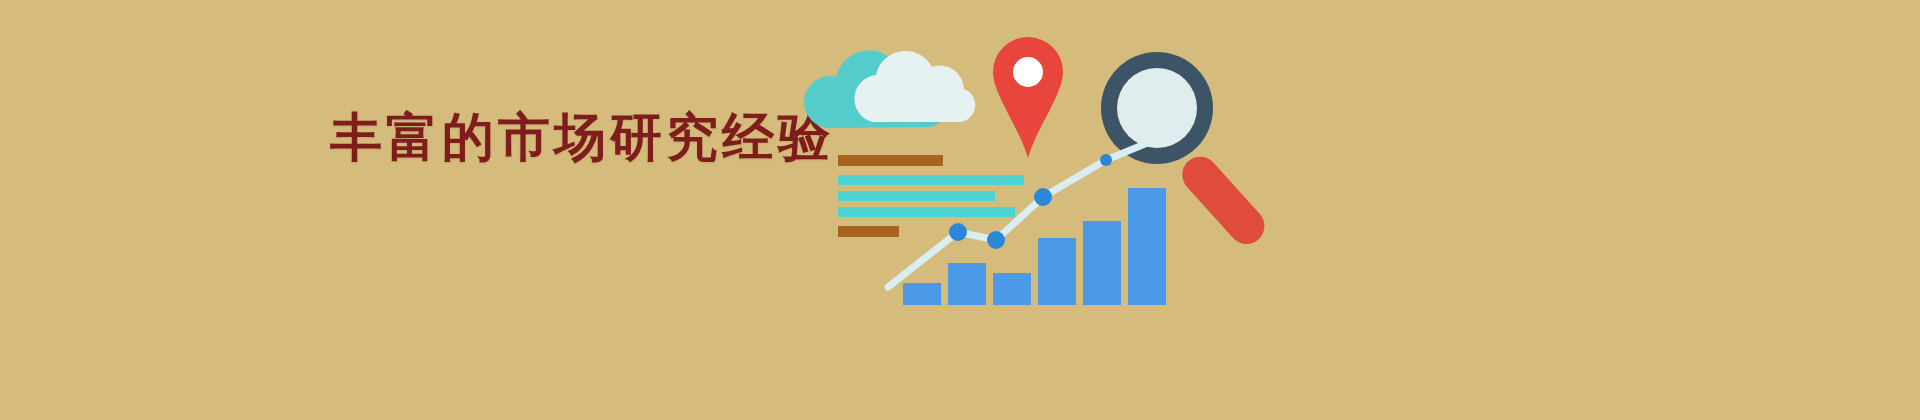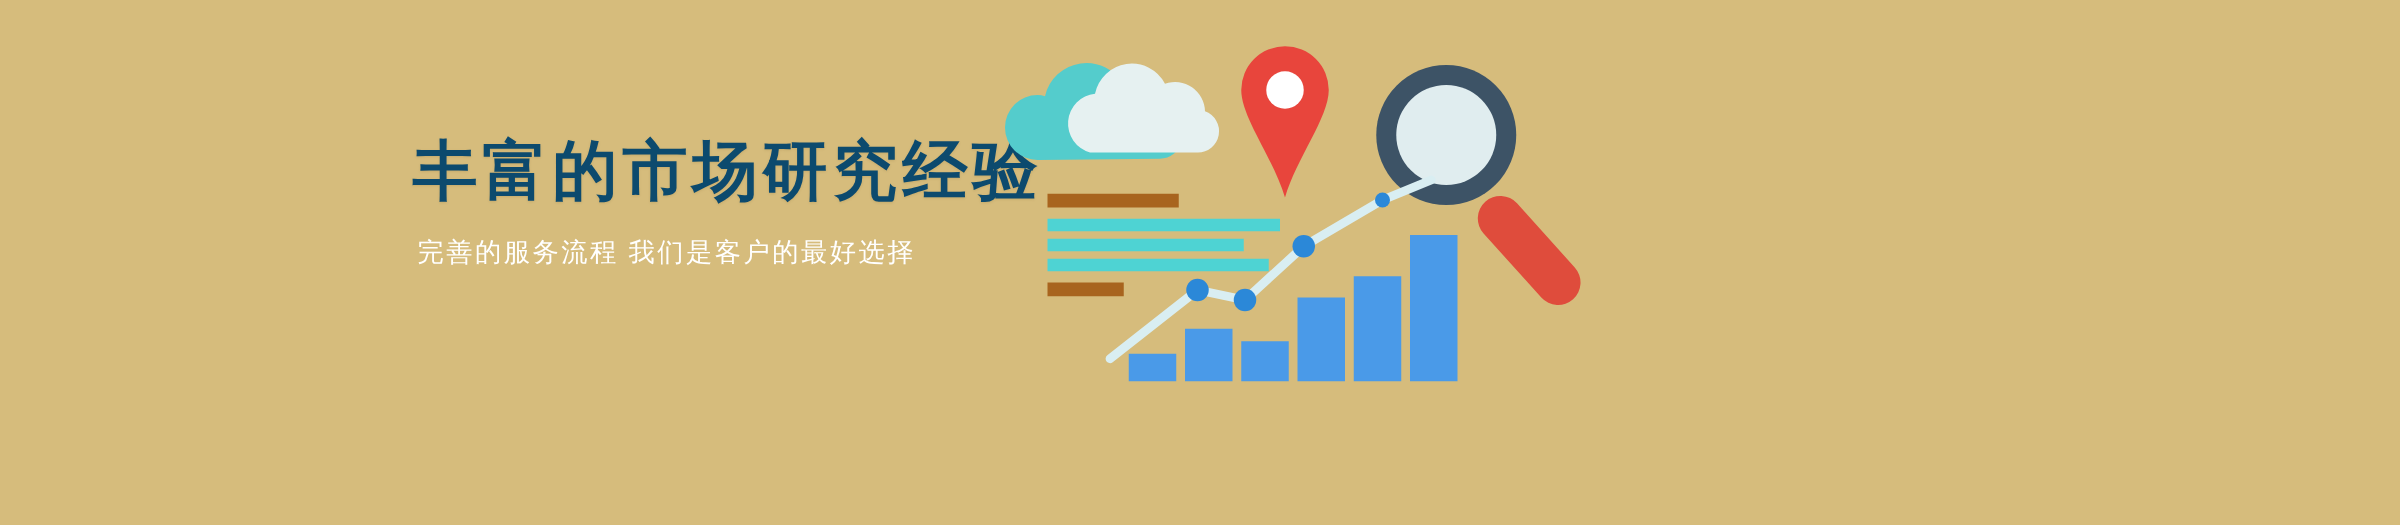--- a/index.html
+++ b/index.html
@@ -18,21 +18,21 @@
   
   .text-block{
     position:absolute;
     left:330px;
     top:108px;
     width:560px;
   }
   .headline{
     font-size:52px;
     font-weight:bold;
-    color:#0c4a6e;
+    color:#7f1d1d;
     letter-spacing:4px;
     line-height:1.15;
     white-space:nowrap;
     margin:0;
     text-shadow:0 1px 2px rgba(120,95,40,.18);
   }
   .subtitle{
     font-size:21px;
     font-weight:normal;
     color:#ffffff;
@@ -51,21 +51,20 @@
   }
   .art svg{display:block;width:520px;height:420px;}
 </style>
 </head>
 <body>
 
 <div id="banner">
 
   <div class="text-block">
     <h1 class="headline">丰富的市场研究经验</h1>
-    <p class="subtitle">完善的服务流程 我们是客户的最好选择</p>
   </div>
 
   <div class="art">
     <svg viewBox="0 0 520 420" xmlns="http://www.w3.org/2000/svg">
 
       <g>
         <path fill="#54cccc" d="
           M 30 128
           a 26 26 0 0 1 0 -52
           a 22 22 0 0 1 6 1

